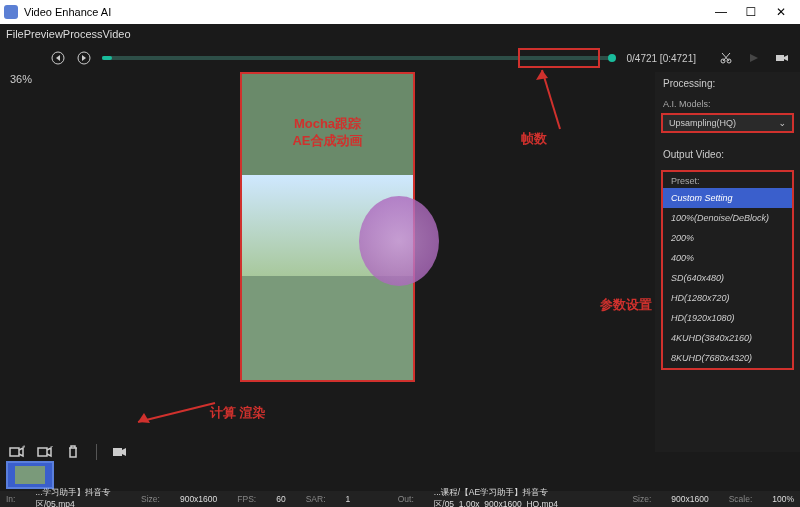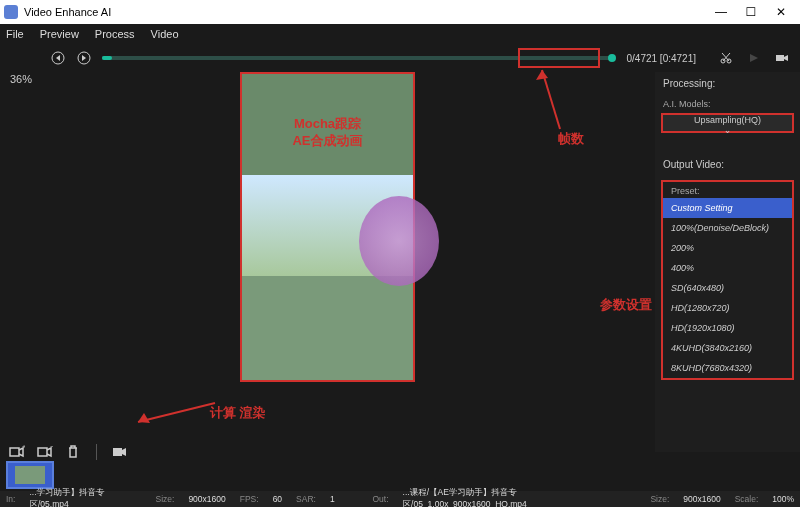--- a/index.html
+++ b/index.html
@@ -1,51 +1,51 @@
 <!DOCTYPE html>
 <html><head>
 <meta charset="utf-8">
 <style>
 * { margin: 0; padding: 0; box-sizing: border-box; font-family: "Segoe UI", Arial, sans-serif; }
 body { width: 800px; height: 507px; background: #1a1a1a; color: #ccc; overflow: hidden; position: relative; }
 .titlebar { height: 24px; background: #fff; display: flex; align-items: center; padding: 0 4px; color: #000; font-size: 11px; }
 .titlebar .logo { width: 14px; height: 14px; background: #5b7fd4; border-radius: 3px; margin-right: 6px; display:inline-block; }
 .titlebar .spacer { flex: 1; }
 .titlebar .win-btn { width: 30px; text-align: center; font-size: 12px; }
-.menubar { height: 20px; display: flex; align-items: center; padding: 0 6px; gap: 16px; font-size: 11px; color: #ddd; }
+.menubar { height: 20px; display: flex; align-items: center; padding: 0 6px; gap: 0; font-size: 11px; color: #ddd; }
 .menubar span { cursor: default; }
 .controlbar { height: 28px; display: flex; align-items: center; padding: 0 10px; gap: 10px; position: relative; }
 .pct { font-size: 11px; color: #ccc; width: 30px; margin-top: 42px; }
 .ctrl-icon { width: 16px; height: 16px; display: flex; align-items: center; justify-content: center; }
 .progress { flex: 1; height: 4px; background: #333; border-radius: 2px; position: relative; }
 .progress-fill { height: 100%; width: 2%; background: #1abc9c; border-radius: 2px; }
 .progress-fill::after { content:""; position:absolute; right:-4px; top:-2px; width:8px; height:8px; background:#1abc9c; border-radius:50%; }
 .progress-track { position:absolute; left:0; top:0; height:100%; width:100%; background:#1abc9c; opacity:0.2; }
 .frame-label { font-size: 10px; color: #ccc; padding: 2px 4px; }
 .right-icons { display: flex; gap: 12px; margin-left: 8px; }
 .main { display: flex; height: 380px; }
 .preview-area { flex: 1; position: relative; display: flex; align-items: flex-start; justify-content: center; }
 .video-frame { width: 175px; height: 310px; background: linear-gradient(#6a8a6a 0%, #6a8a6a 33%, #8aa88a 33%, #8aa88a 66%, #7a9a7a 66%, #7a9a7a 100%); border: 2px solid #d0312d; position: relative; }
 .video-overlay { position: absolute; top: 42px; left: 0; right: 0; text-align: center; color: #d0312d; font-size: 13px; font-weight: bold; line-height: 1.3; }
 .middle-strip { position:absolute; top:33%; left:0; right:0; height:33%; background:linear-gradient(#cfe8ff, #a8c89c); }
 .blob { position:absolute; top:40%; right:-26px; width:80px; height:90px; background:radial-gradient(circle,#c98fd6,#a35bb5); border-radius:50%; opacity:0.8; }
 .side-panel { width: 145px; background: #1e1e1e; font-size: 10px; overflow: hidden; }
 .panel-hdr { padding: 6px 8px; color: #ccc; font-size: 10px; }
 .panel-label { padding: 4px 8px 2px; color: #aaa; font-size: 9px; }
-.dropdown { margin: 2px 6px; height: 20px; background: #2a2a2a; border: 2px solid #d0312d; display: flex; align-items: center; padding: 0 12px; font-size: 9px; justify-content: space-between; flex-direction: column; }
+.dropdown { margin: 2px 6px; height: 20px; background: #2a2a2a; border: 2px solid #d0312d; display: flex; align-items: center; padding: 0 6px; font-size: 9px; justify-content: space-between; }
 .preset-list { border: 2px solid #d0312d; margin: 4px 6px 2px 6px; }
 .preset-item { padding: 5px 8px; font-size: 9px; color: #ccc; font-style: italic; }
 .preset-item.selected { background: #3a5fcc; color: #fff; }
 .toolbar-bottom { position: absolute; bottom: 42px; left: 0; height: 26px; display: flex; align-items: center; gap: 10px; padding: 0 8px; }
 .tb-icon { width: 18px; height: 18px; color: #ccc; display:flex; align-items:center; justify-content:center; }
 .divider { width: 1px; height: 16px; background: #555; margin: 0 4px; }
 .thumb-strip { position: absolute; bottom: 18px; left: 6px; }
 .thumb { width: 48px; height: 28px; background: #3a5fcc; border: 2px solid #5a7fdc; position:relative; }
 .thumb-inner { width:30px; height:18px; background:#7a9a7a; margin:3px auto; }
-.statusbar { position: absolute; bottom: 0; left: 0; right: 0; height: 16px; background: #222; display: flex; align-items: center; padding: 0 6px; font-size: 8.5px; color: #aaa; gap: 14px; }
+.statusbar { position: absolute; bottom: 0; left: 0; right: 0; height: 16px; background: #222; display: flex; align-items: center; padding: 0 6px; font-size: 8.5px; color: #aaa; gap: 20px; }
 .sb-label { color: #888; }
 .sb-val { color: #ddd; }
 .annot { position: absolute; color: #d0312d; font-size: 13px; font-weight: bold; pointer-events: none; }
 .red-box { position: absolute; border: 2px solid #d0312d; pointer-events: none; }
 svg.arrow { position: absolute; pointer-events: none; }
 </style>
 </head>
 <body>
 
 <div class="titlebar">
@@ -116,21 +116,21 @@
       </div>
     </div>
   </div>
   <div class="side-panel">
     <div class="panel-hdr">Processing:</div>
     <div class="panel-label">A.I. Models:</div>
     <div class="dropdown">
       <span>Upsampling(HQ)</span>
       <span>⌄</span>
     </div>
-    <div class="panel-hdr" style="margin-top:20px">Output Video:</div>
+    <div class="panel-hdr" style="margin-top:10px">Output Video:</div>
     <div class="preset-list">
       <div class="panel-label">Preset:</div>
       <div class="preset-item selected">Custom Setting</div>
       <div class="preset-item">100%(Denoise/DeBlock)</div>
       <div class="preset-item">200%</div>
       <div class="preset-item">400%</div>
       <div class="preset-item">SD(640x480)</div>
       <div class="preset-item">HD(1280x720)</div>
       <div class="preset-item">HD(1920x1080)</div>
       <div class="preset-item">4KUHD(3840x2160)</div>
@@ -186,21 +186,21 @@
   <span style="width:10px"></span>
   <span class="sb-label">Out:</span>
   <span class="sb-val">...课程/【AE学习助手】抖音专区/05_1.00x_900x1600_HQ.mp4</span>
   <span class="sb-label">Size:</span>
   <span class="sb-val">900x1600</span>
   <span class="sb-label">Scale:</span>
   <span class="sb-val">100%</span>
 </div>
 
 <div class="red-box" style="top:48px; left:518px; width:82px; height:20px;"></div>
-<div class="annot" style="top:130px; left:558px;">帧数</div>
+<div class="annot" style="top:130px; left:521px;">帧数</div>
 <svg class="arrow" style="top:64px; left:530px;" width="40" height="70">
     <line x1="30" y1="65" x2="12" y2="6" stroke="#d0312d" stroke-width="2"></line>
     <polygon points="12,6 6,16 18,14" fill="#d0312d"></polygon>
   </svg>
 
 <div class="annot" style="top:404px; left:210px;">计算 渲染</div>
 <svg class="arrow" style="top:398px; left:130px;" width="90" height="30">
     <line x1="85" y1="5" x2="8" y2="24" stroke="#d0312d" stroke-width="2"></line>
     <polygon points="8,24 20,25 14,15" fill="#d0312d"></polygon>
   </svg>

